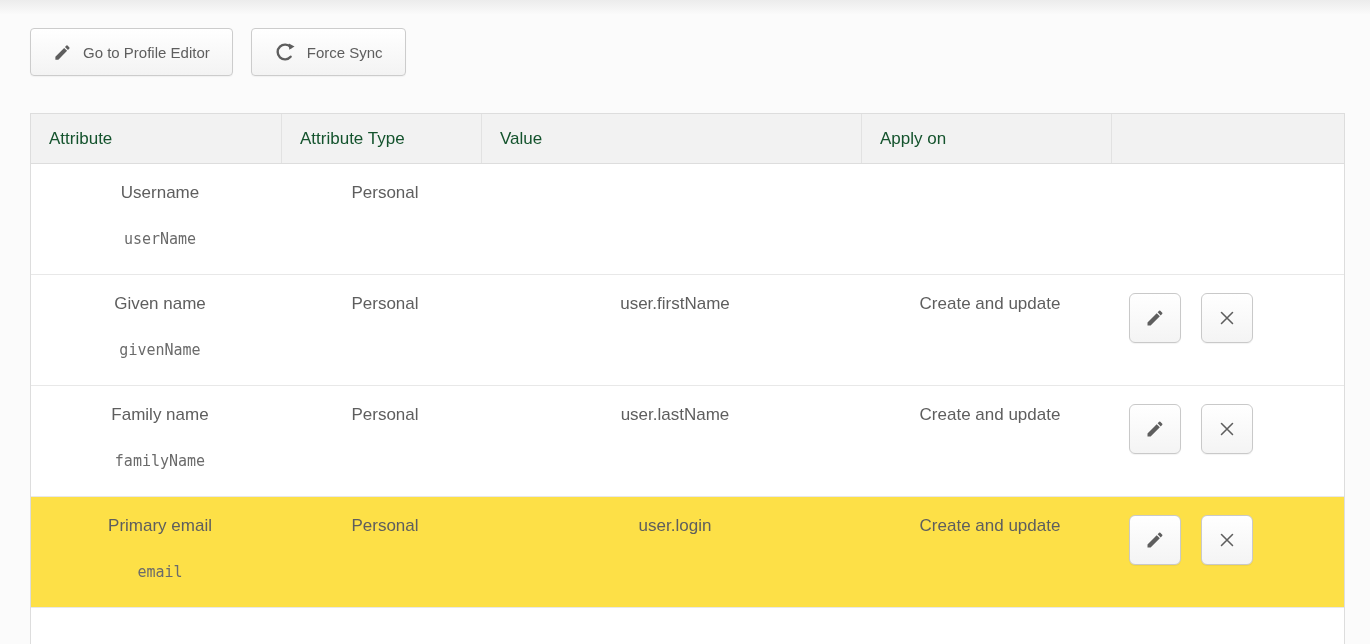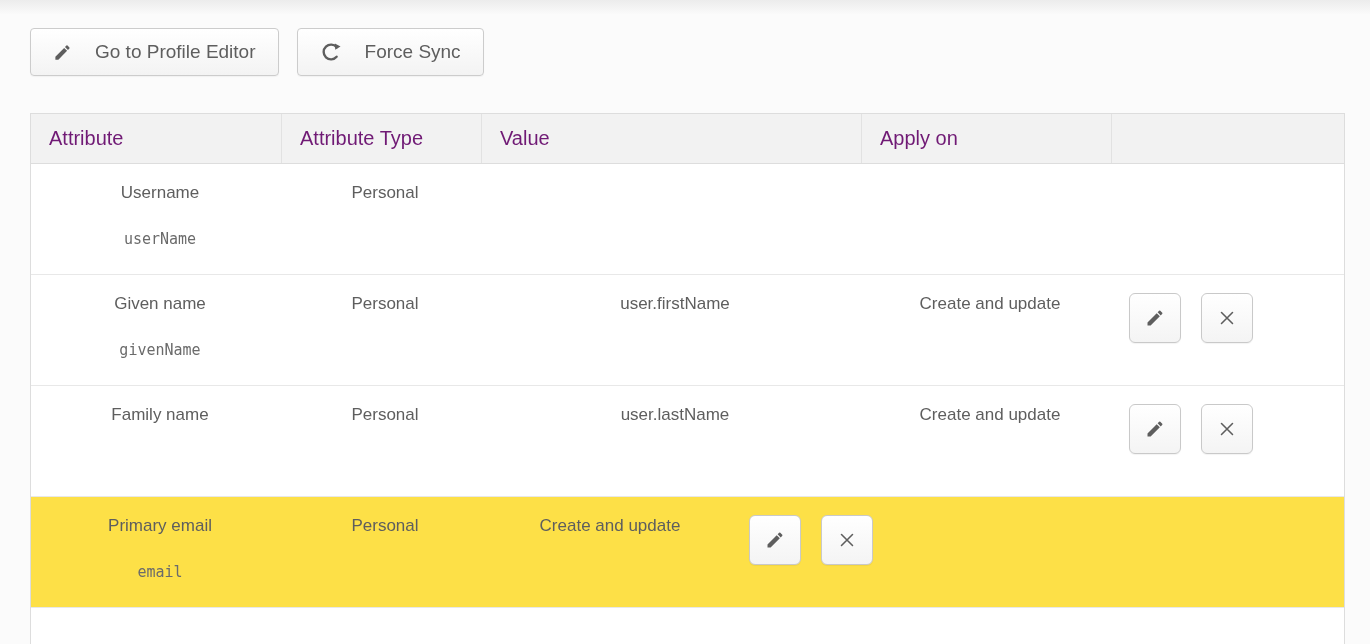--- a/index.html
+++ b/index.html
@@ -13,26 +13,26 @@
   .top-strip {
     height: 14px; width: 100%;
     background: linear-gradient(#ececec, #fafafa);
   }
   
   .toolbar {
     display: flex; gap: 18px;
     padding: 14px 0 0 30px;
   }
   .btn {
-    display: inline-flex; align-items: center; gap: 23px;
+    display: inline-flex; align-items: center; gap: 11px;
     height: 48px; padding: 0 22px;
     background: linear-gradient(#ffffff, #f3f3f3);
     border: 1px solid #cccccc; border-radius: 4px;
     font-family: "Liberation Sans", sans-serif;
-    font-size: 19px; color: #5e5e5e;
+    font-size: 15px; color: #5e5e5e;
     cursor: pointer;
     box-shadow: 0 1px 1px rgba(0,0,0,0.04);
   }
   .btn .icon { display: inline-flex; }
   .btn svg { display: block; }
   
   .table {
     margin: 37px 25px 0 30px;
     width: 1315px; height: 531px;
     border: 1px solid #dddddd;
@@ -41,21 +41,21 @@
     overflow: hidden;
   }
   .thead {
     display: flex; height: 50px;
     background: #f2f2f2;
     border-bottom: 1px solid #dddddd;
   }
   .th {
     display: flex; align-items: center;
     padding-left: 18px;
-    font-size: 20px; color: #701a75;
+    font-size: 17px; color: #14532d;
   }
   .th + .th { border-left: 1px solid #e2e2e2; }
   .row {
     display: flex; height: 111px;
     border-bottom: 1px solid #e8e8e8;
     background: #ffffff;
   }
   .row.shaded { background: #fde047; }
   .cell { padding: 19px 10px 0 18px; font-size: 17px; color: #5e5e5e; text-align: center; }
   .c1 { width: 250px; }
@@ -148,20 +148,21 @@
               <path d="M6 6 L18 18 M18 6 L6 18" stroke="#5e5e5e" stroke-width="1.7" fill="none" stroke-linecap="round"></path>
             </svg>
         </span>
       </button>
     </div>
   </div>
 
   <div class="row">
     <div class="cell c1">
       <div class="attr-label">Family name</div>
+      <div class="attr-name">familyName</div>
     </div>
     <div class="cell c2">Personal</div>
     <div class="cell c3">user.lastName</div>
     <div class="cell c4">Create and update</div>
     <div class="cell c5 actions-cell">
       <button class="icon-btn">
         <span>
           <svg width="20" height="20" viewBox="0 0 24 24" fill="#5e5e5e">
               <path d="M3 17.25V21h3.75L17.81 9.94l-3.75-3.75L3 17.25zM20.71 7.04c.39-.39.39-1.02 0-1.41l-2.34-2.34a.996.996 0 0 0-1.41 0l-1.83 1.83 3.75 3.75 1.83-1.83z"></path>
             </svg>
@@ -176,20 +177,21 @@
       </button>
     </div>
   </div>
 
   <div class="row shaded">
     <div class="cell c1">
       <div class="attr-label">Primary email</div>
       <div class="attr-name">email</div>
     </div>
     <div class="cell c2">Personal</div>
+    <div class="cell c3">user.login</div>
     <div class="cell c4">Create and update</div>
     <div class="cell c5 actions-cell">
       <button class="icon-btn">
         <span>
           <svg width="20" height="20" viewBox="0 0 24 24" fill="#5e5e5e">
               <path d="M3 17.25V21h3.75L17.81 9.94l-3.75-3.75L3 17.25zM20.71 7.04c.39-.39.39-1.02 0-1.41l-2.34-2.34a.996.996 0 0 0-1.41 0l-1.83 1.83 3.75 3.75 1.83-1.83z"></path>
             </svg>
         </span>
       </button>
       <button class="icon-btn">

